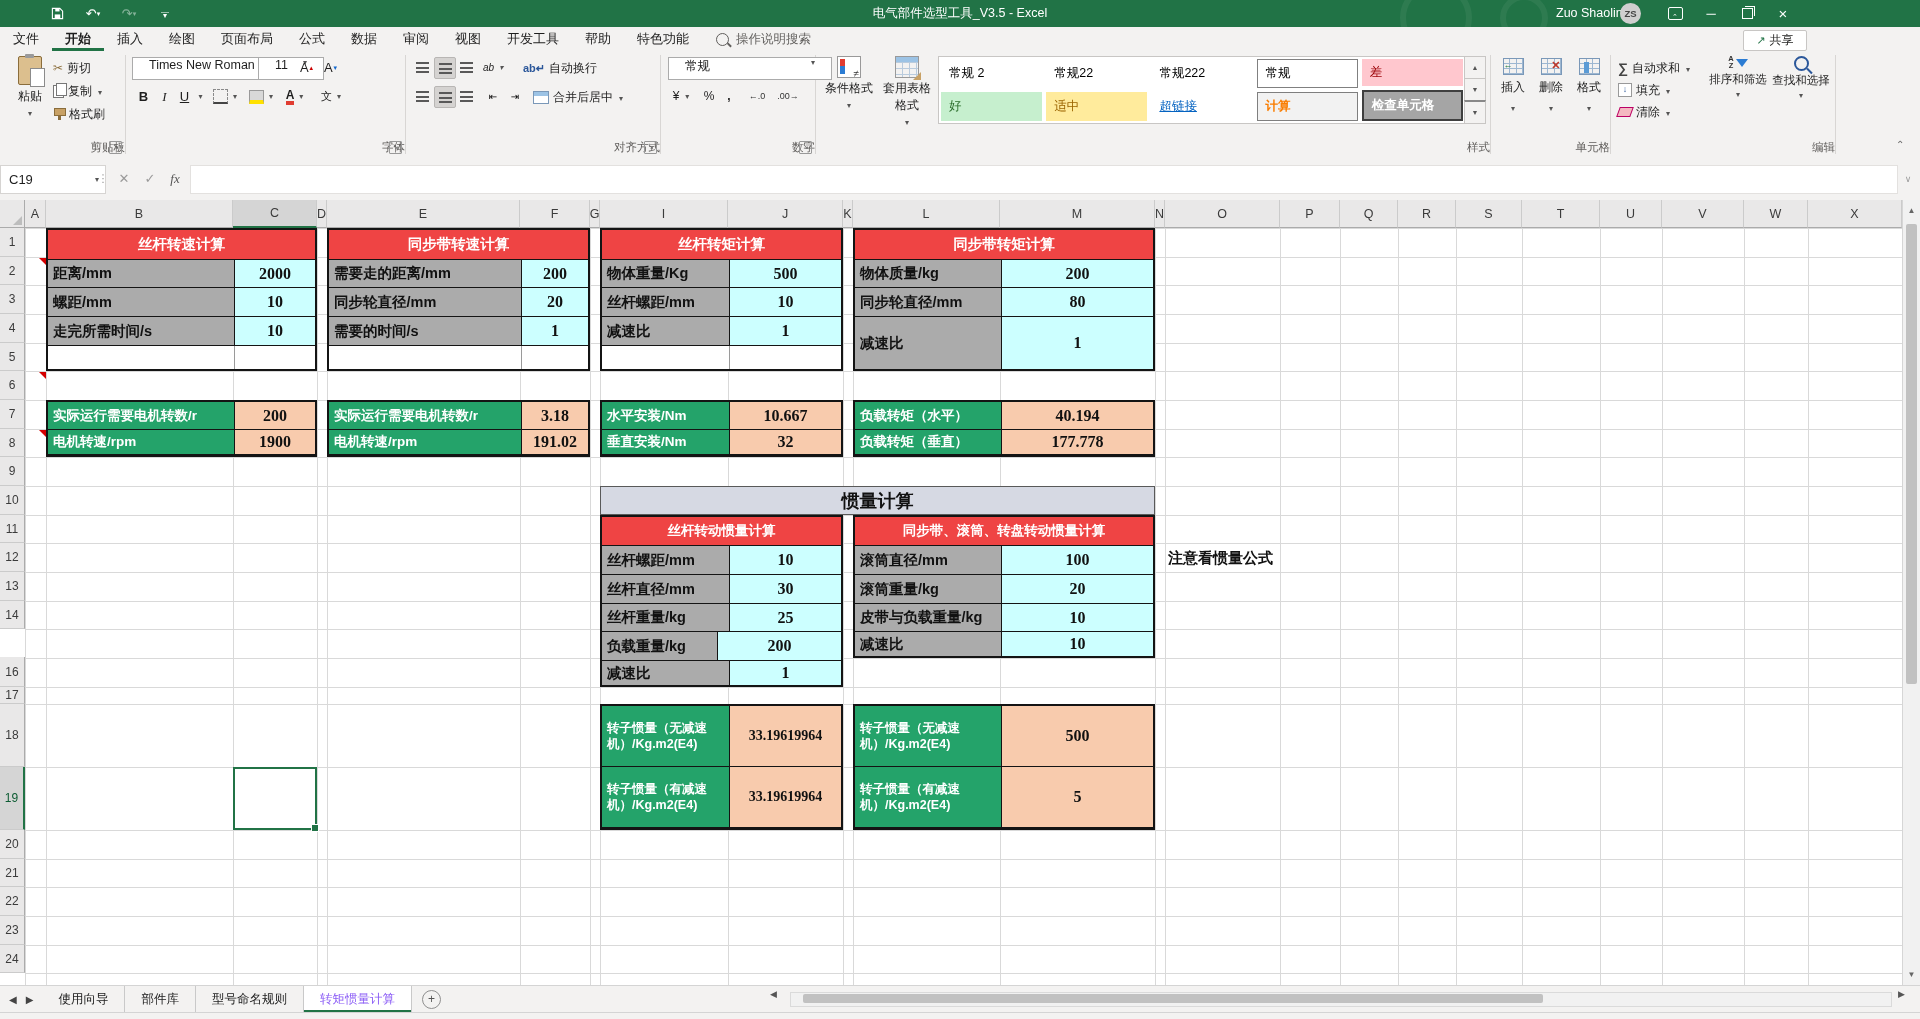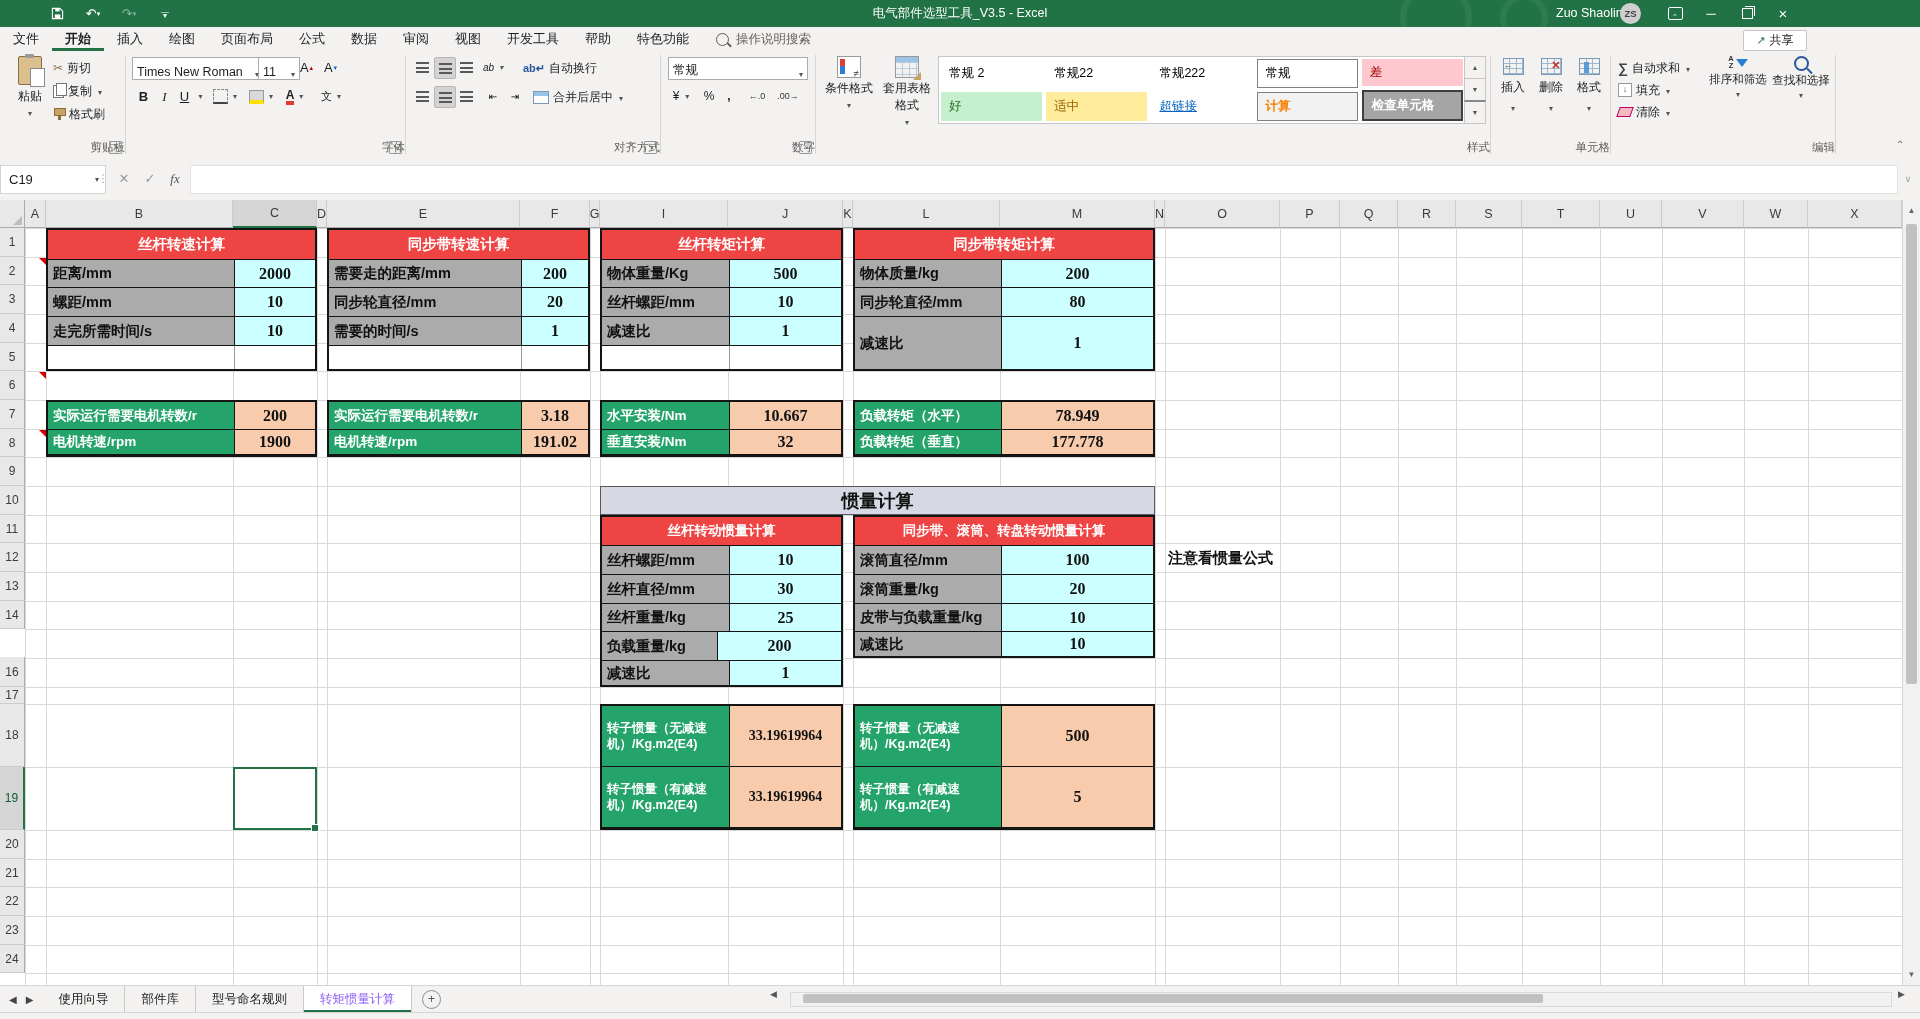--- a/index.html
+++ b/index.html
@@ -40,22 +40,22 @@
   .mini{position:absolute;display:flex;align-items:center;gap:4px;font-size:12px;color:#1e1e1e;height:20px;white-space:nowrap}
   .mi{font-size:12px;color:#8a6d3b}
   .icon-paste{width:22px;height:27px;background:#DCBF8E;border:1px solid #8a6d3b;border-radius:2px;position:relative;margin-bottom:3px}
   .icon-paste::before{content:"";position:absolute;left:6px;top:-3px;width:9px;height:4px;background:#9a9a9a;border-radius:1px}
   .icon-paste::after{content:"";position:absolute;right:-4px;bottom:-3px;width:13px;height:17px;background:#fff;border:1px solid #8b8b8b}
   .icon-copy{width:9px;height:11px;border:1px solid #777;background:#fff;position:relative}
   .icon-copy::after{content:"";position:absolute;left:2px;top:-3px;width:9px;height:11px;border:1px solid #777;background:#fff}
   .icon-brush{width:12px;height:12px;position:relative}
   .icon-brush::before{content:"";position:absolute;left:1px;top:0;width:10px;height:6px;background:#C8A165;border:1px solid #8a6d3b}
   .icon-brush::after{content:"";position:absolute;left:5px;top:7px;width:3px;height:5px;background:#8a6d3b}
-  .combo{position:absolute;height:21px;background:#fff;border:1px solid #ABABAB;display:flex;align-items:flex-end;
-    font-size:12.5px;color:#1e1e1e;padding:0 4px;justify-content:space-between}
+  .combo{position:absolute;height:21px;background:#fff;border:1px solid #ABABAB;display:flex;align-items:flex-start;
+    font-size:12.5px;color:#1e1e1e;padding:0 16px;justify-content:space-between}
   .ca{font-size:8px;color:#555;margin-left:4px}
   .tbtn{position:absolute;height:21px;min-width:19px;display:flex;align-items:center;justify-content:center;font-size:13px;color:#1e1e1e;gap:1px}
   .fA::after{content:"▴";font-size:7px;vertical-align:super;color:#c00}
   .fA2::after{content:"▾";font-size:7px;vertical-align:super;color:#16c}
   .ubar{text-decoration:underline}
   .icon-borders{width:13px;height:12px;border:1px dashed #8a8a8a;border-bottom:2px solid #444}
   .icon-fill{width:13px;height:9px;background:#d8d8d8;border:1px solid #999;border-bottom:4px solid #FFE100}
   .icon-fontcolor{font-weight:bold;font-size:12px;border-bottom:4px solid #E03C31;line-height:12px}
   .lines{width:13px;height:11px;background:repeating-linear-gradient(to bottom,#595959 0 2px,rgba(0,0,0,0) 2px 4.6px)}
   .albtn{position:absolute;width:20px;height:20px;display:flex;align-items:center;justify-content:center;border-radius:2px}
@@ -639,21 +639,21 @@
         <div class="val num">80</div>
       </div>
     <div class="trow" style="flex:1">
         <div class="lbl" style="width:147px;border-bottom:none">减速比</div>
         <div class="val num" style="border-bottom:none">1</div>
       </div>
   </div>
   <div class="tbox" style="left:853px;top:400px;width:302px;height:57px">
     <div class="trow" style="height:28px">
         <div class="rlbl" style="width:147px">负载转矩（水平）</div>
-        <div class="rval num">78.949</div>
+        <div class="rval num">40.194</div>
       </div>
     <div class="trow" style="flex:1">
         <div class="rlbl" style="width:147px">负载转矩（垂直）</div>
         <div class="rval num">177.778</div>
       </div>
   </div>
 
   <div class="ititle" style="left:600px;top:486px;width:555px;height:29px">惯量计算</div>
 
   <div class="tbox" style="left:600px;top:515px;width:243px;height:172px">

